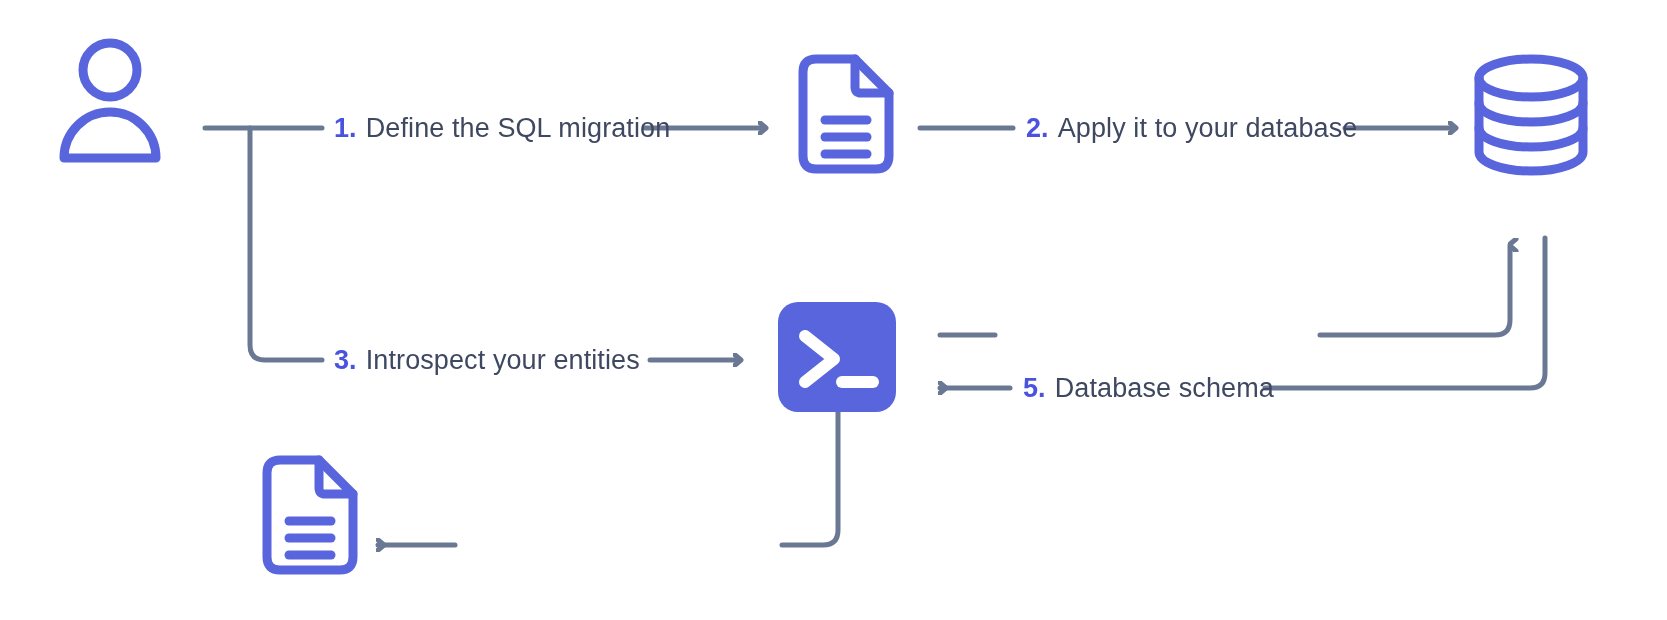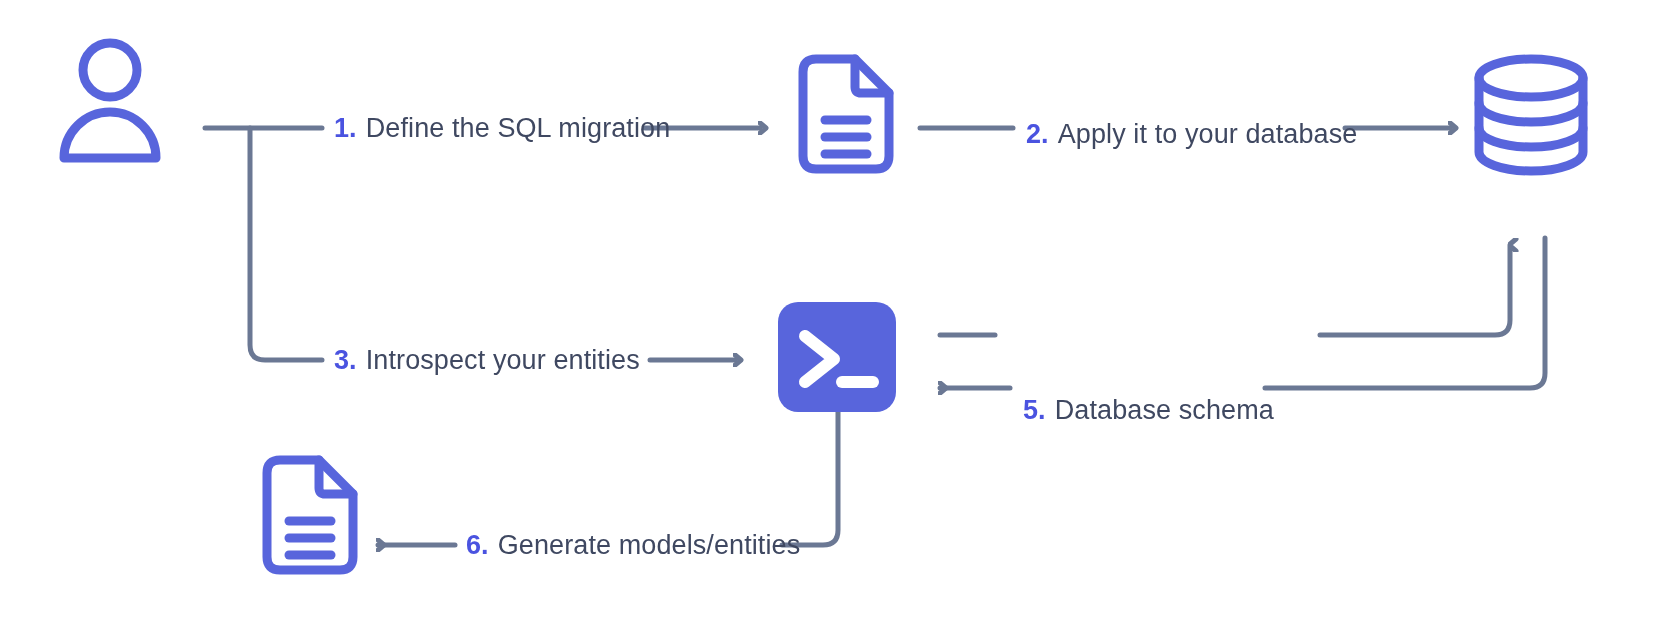--- a/index.html
+++ b/index.html
@@ -134,30 +134,27 @@
       <line x1="27" y1="66" x2="69" y2="66"></line>
       <line x1="27" y1="83" x2="69" y2="83"></line>
       <line x1="27" y1="100" x2="69" y2="100"></line>
     </svg>
   </div>
 
   <div class="label" style="left:334px; top:115px;">
     <span class="num">1.</span><span class="txt">Define the SQL migration</span>
   </div>
 
-  <div class="label" style="left:1026px; top:115px;margin-top:6px;">
+  <div class="label" style="left:1026px; top:115px;">
     <span class="num">2.</span><span class="txt">Apply it to your database</span>
   </div>
 
   <div class="label" style="left:334px; top:347px;">
     <span class="num">3.</span><span class="txt">Introspect your entities</span>
   </div>
 
 
-  <div class="label" style="left:1023px; top:397px;">
+  <div class="label" style="left:1023px; top:375px;">
     <span class="num">5.</span><span class="txt">Database schema</span>
   </div>
 
-  <div class="label" style="left:466px; top:532px;">
-    <span class="num">6.</span><span class="txt">Generate models/entities</span>
-  </div>
 
 </div>
 
 </body></html>

